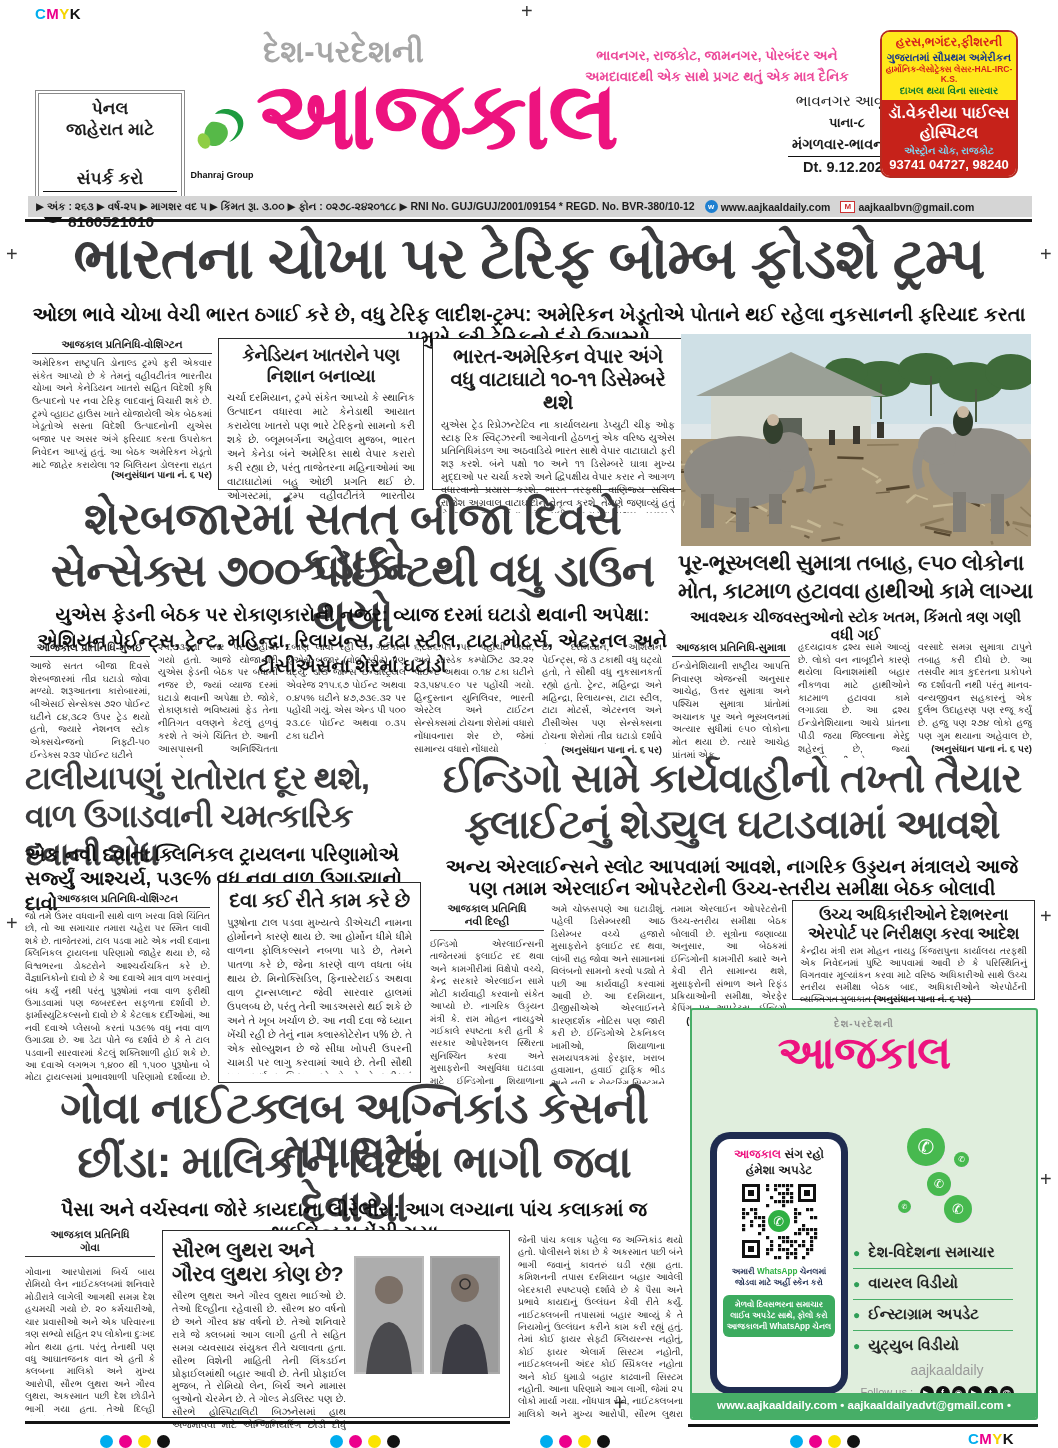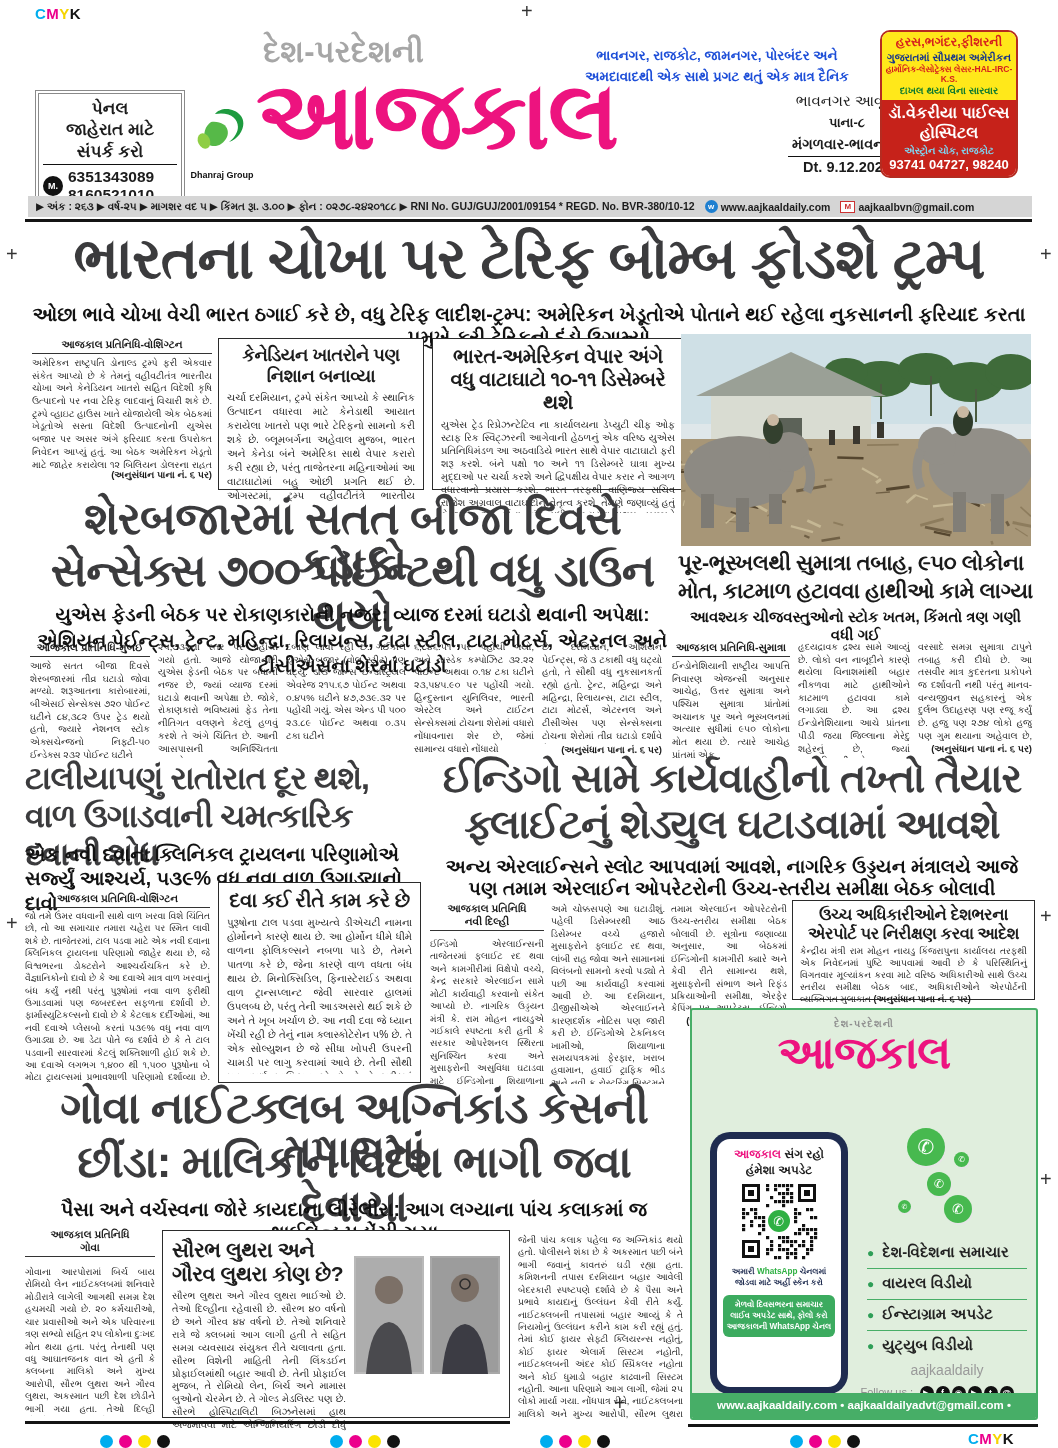--- a/index.html
+++ b/index.html
@@ -41,21 +41,21 @@
   <div class="a plus" style="left:1040px;top:243px;">+</div>
   <div class="a plus" style="left:6px;top:912px;">+</div>
   <div class="a plus" style="left:1040px;top:905px;">+</div>
   <div class="a plus" style="left:614px;top:1392px;">+</div>
   <div class="a plus" style="left:1040px;top:1168px;">+</div>
 
   <div class="a" style="left:35px;top:90px;width:150px;height:110px;border:4px double #8a8a8a;background:#fff;box-sizing:border-box;padding:4px 4px;">
     <div class="ctr bold" style="font-size:17px;line-height:1.25;">
       <div>પેનલ</div>
       <div>જાહેરાત માટે</div>
-      <div style="border-bottom:1.6px solid #111;padding-bottom:2px;">સંપર્ક કરો</div>
+      <div style="border-bottom:1.6px solid #111;padding-bottom:2px;margin-top:27px;">સંપર્ક કરો</div>
     </div>
     <div style="display:flex;align-items:center;margin-top:3px;">
       <span style="width:20px;height:20px;border-radius:50%;background:#111;color:#fff;font-size:9px;font-weight:bold;line-height:20px;text-align:center;flex:0 0 auto;">M.</span>
       <span class="bold" style="font-size:15.5px;margin-left:5px;line-height:1.15;">
         <span style="display:block;">6351343089</span>
         <span style="display:block;">8160521010</span>
       </span>
     </div>
   </div>
 
@@ -63,21 +63,21 @@
     <svg width="54" height="58" viewBox="0 0 54 58">
       <path d="M20 6 C44 2 50 22 34 34 C46 30 52 16 46 8 C38 -2 24 0 20 6 Z" fill="#1e9b3f"></path>
       <path d="M16 14 C34 12 38 28 26 36 C20 40 12 38 10 32 C8 26 10 18 16 14 Z" fill="#56b948"></path>
       <ellipse cx="9" cy="33" rx="6" ry="8" fill="#8fce44" transform="rotate(-25 9 33)"></ellipse>
     </svg>
     <div class="bold" style="font-size:9px;color:#111;">Dhanraj Group</div>
   </div>
 
   <div class="a bold" style="left:263px;top:34px;font-size:31px;color:#a6a6a6;letter-spacing:0px;">દેશ-પરદેશની</div>
   <div class="a bold" style="left:256px;top:64px;font-size:94px;line-height:1.1;color:#ed137f;letter-spacing:-2px;">આજકાલ</div>
-  <div class="a bold ctr" style="left:552px;top:46px;width:330px;font-size:13.5px;color:#1d4ed8;line-height:1.55;">
+  <div class="a bold ctr" style="left:552px;top:46px;width:330px;font-size:13.5px;color:#ec4899;line-height:1.55;">
     <div>ભાવનગર, રાજકોટ, જામનગર, પોરબંદર અને</div>
     <div>અમદાવાદથી એક સાથે પ્રગટ થતું એક માત્ર દૈનિક</div>
   </div>
   <div class="a ctr" style="left:762px;top:90px;width:170px;line-height:1.5;">
     <div style="font-size:15px;">ભાવનગર આવૃત્તિ</div>
     <div class="bold" style="font-size:13px;">પાના-૮</div>
     <div class="bold" style="font-size:14.5px;border-bottom:1.5px solid #111;display:inline-block;padding:0 4px;">મંગળવાર-ભાવનગર</div>
     <div class="bold" style="font-size:14.5px;">Dt. 9.12.2025</div>
   </div>
 
@@ -429,21 +429,21 @@
         <div class="green-chip" style="font-size:8.2px;line-height:1.4;padding:4px 3px;margin-top:6px;">મેળવો દિવસભરના સમાચાર લાઈવ અપડેટ સાથે, ફોલો કરો આજકાલની WhatsApp ચેનલ</div>
       </div>
     </div>
 
     <div class="bub" style="left:215px;top:118px;width:38px;height:38px;font-size:20px;line-height:38px;">✆</div>
     <div class="bub" style="left:262px;top:142px;width:15px;height:15px;font-size:8px;line-height:15px;">✆</div>
     <div class="bub" style="left:235px;top:162px;width:24px;height:24px;font-size:12px;line-height:24px;">✆</div>
     <div class="bub" style="left:206px;top:190px;width:13px;height:13px;font-size:7px;line-height:13px;">✆</div>
     <div class="bub" style="left:252px;top:185px;width:28px;height:28px;font-size:14px;line-height:28px;">✆</div>
 
-    <div style="position:absolute;left:175px;top:228px;width:160px;">
+    <div style="position:absolute;left:161px;top:228px;width:160px;">
       <div class="bullet-item"><span class="bl">●</span><span>દેશ-વિદેશના સમાચાર</span></div>
       <div class="bullet-item"><span class="bl">●</span><span>વાયરલ વિડીયો</span></div>
       <div class="bullet-item"><span class="bl">●</span><span>ઈન્સ્ટાગ્રામ અપડેટ</span></div>
       <div class="bullet-item" style="border-bottom:none;"><span class="bl">●</span><span>યુટ્યુબ વિડીયો</span></div>
     </div>
 
     <div class="ctr" style="position:absolute;left:175px;top:352px;width:160px;font-size:14px;color:#9a9a9a;">aajkaaldaily</div>
     <div style="position:absolute;left:150px;top:372px;width:190px;text-align:center;">
       <span style="font-size:11px;color:#8f8f8f;">Follow us :</span>
       <span class="soc">▶</span><span class="soc">f</span><span class="soc">◉</span><span class="soc">▶</span><span class="soc">t</span><span class="soc">@</span>

